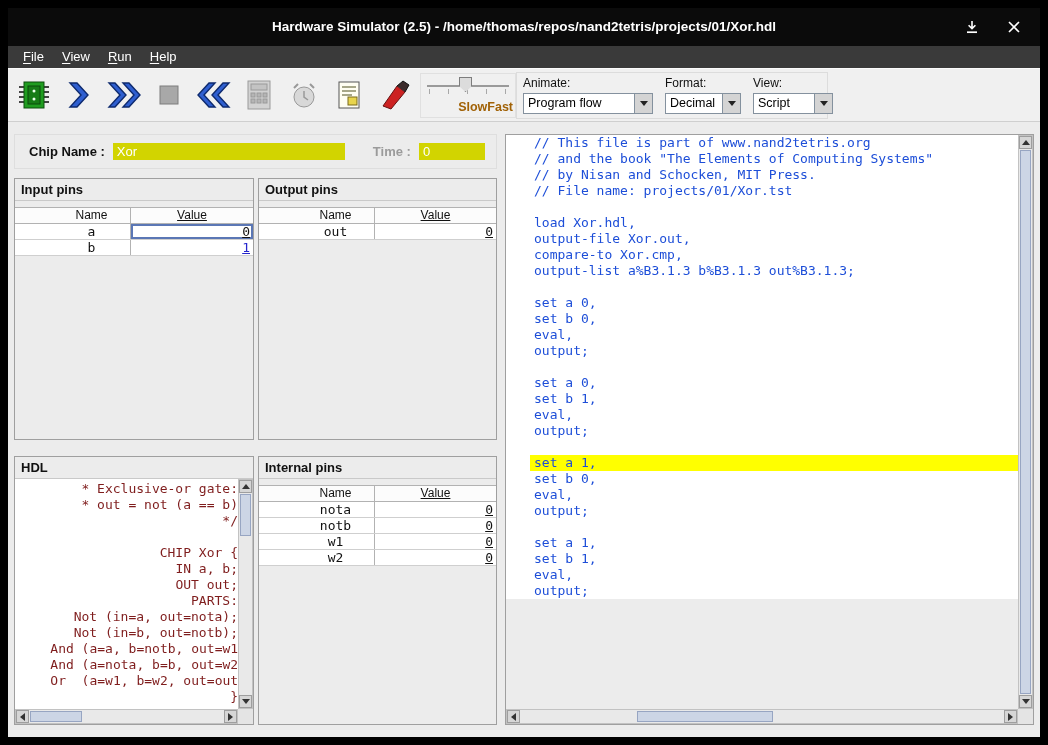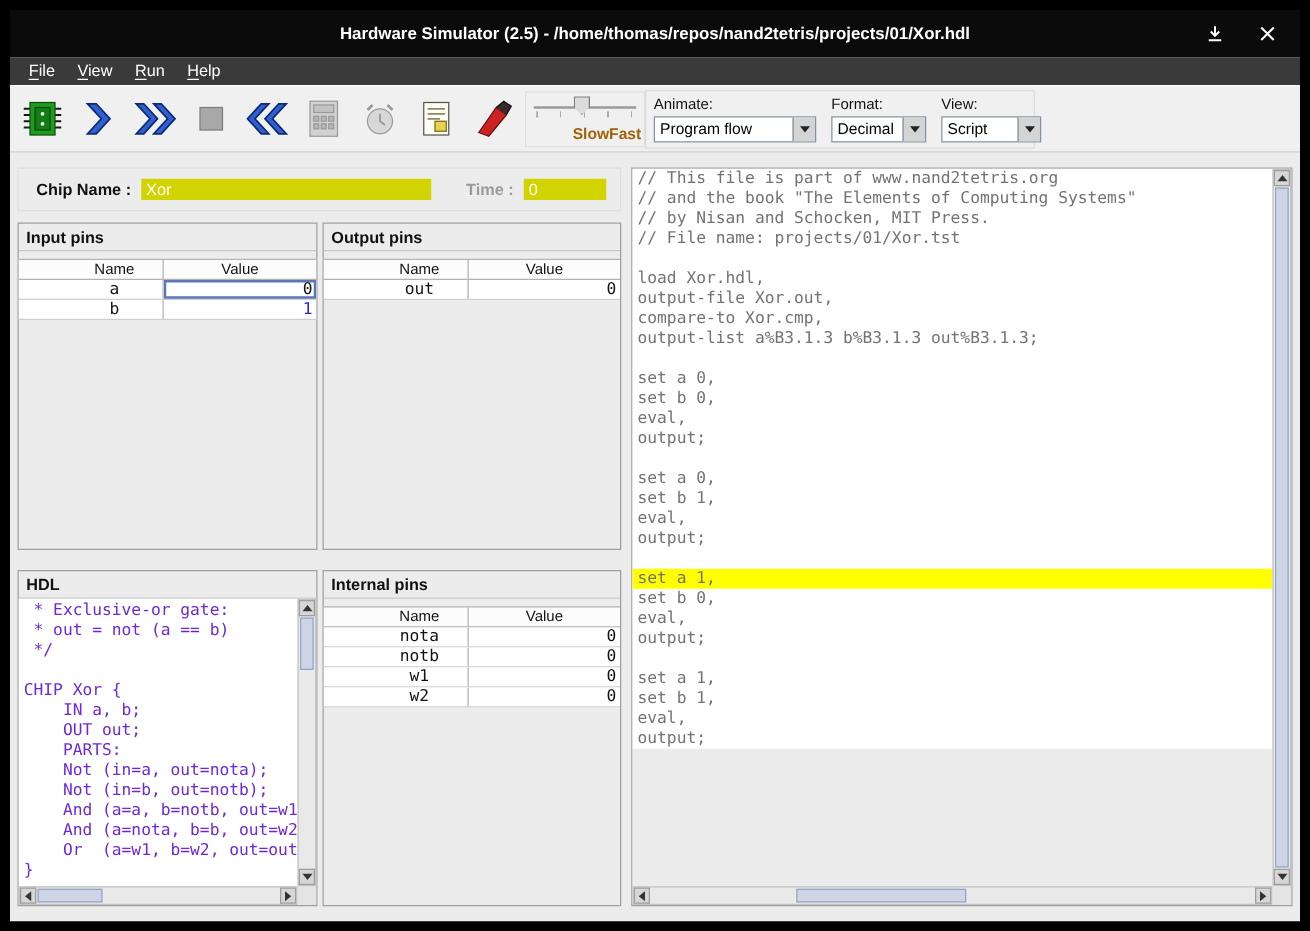--- a/index.html
+++ b/index.html
@@ -52,36 +52,36 @@
 .hdl-panel{left:6px;top:448px;width:240px;height:269px;}
 .internal-pins-panel{left:250px;top:448px;width:239px;height:269px;}
 .script-panel{left:497px;top:126px;width:529px;height:591px;}
 
 
 .pin-table{margin-top:6px;}
 .pin-hrow{display:flex;height:17px;background:#fcfcfc;border-top:1px solid #b2b2b2;border-bottom:1px solid #b2b2b2;}
 .pin-hcell{font-size:12px;line-height:15px;text-align:center;color:#111;}
 .col-name{width:116px;}
 .pin-hrow .col-name,.pin-row .col-name{border-right:1px solid #b2b2b2;padding-left:38px;}
-.col-value{flex:1;}
+.col-value{flex:1;text-decoration:underline;}
 .pin-row{display:flex;height:16px;background:#fff;border-bottom:1px solid #cfcfcf;font-family:"DejaVu Sans Mono","Liberation Mono",monospace;font-size:13px;color:#111;}
 .pin-cell{line-height:15px;}
 .pin-cell.col-name{text-align:center;}
 .pin-cell.col-value{text-align:right;padding-right:3px;}
 .pin-row.selected .pin-cell.col-value{box-shadow:inset 0 0 0 2px #5b77b5;}
 .pin-row.changed .pin-cell.col-value{color:#2525cc;}
 
 
 .code-area{position:absolute;left:0;top:22px;right:15px;bottom:15px;background:#fff;overflow:hidden;padding:2px 0 0 4px;}
-.code-line{height:16px;line-height:16px;white-space:pre;font-family:"DejaVu Sans Mono","Liberation Mono",monospace;font-size:13px;color:#6d28d9;}
+.code-line{height:16px;line-height:16px;white-space:pre;font-family:"DejaVu Sans Mono","Liberation Mono",monospace;font-size:13px;color:#7f1d1d;text-align:right;}
 
 
 .script-viewport{position:absolute;left:0;top:0;right:15px;bottom:15px;background:#ececec;overflow:hidden;}
 .script-lines{background:#fff;}
-.script-line{height:16px;line-height:16px;white-space:pre;padding-left:4px;font-family:"DejaVu Sans Mono","Liberation Mono",monospace;font-size:13px;color:#737373;}
+.script-line{height:16px;line-height:16px;white-space:pre;padding-left:4px;font-family:"DejaVu Sans Mono","Liberation Mono",monospace;font-size:13px;color:#1d4ed8;margin-left:24px;}
 .script-line.hl{background:#ffff00;}
 
 
 .vscroll{position:absolute;top:0;right:0;bottom:15px;width:15px;background:#e9e9e9;border:1px solid #c2c2c2;}
 .hdl-panel .vscroll{top:22px;}
 .hscroll{position:absolute;left:0;bottom:0;right:15px;height:15px;background:#e9e9e9;border:1px solid #c2c2c2;}
 .sb-btn{position:absolute;width:13px;height:13px;background:#d6d6d6;border:1px solid #9e9e9e;display:flex;align-items:center;justify-content:center;}
 .vscroll .sb-btn{left:0;}
 .vscroll .up{top:0;}.vscroll .down{bottom:0;}
 .hscroll .sb-btn{top:0;}

